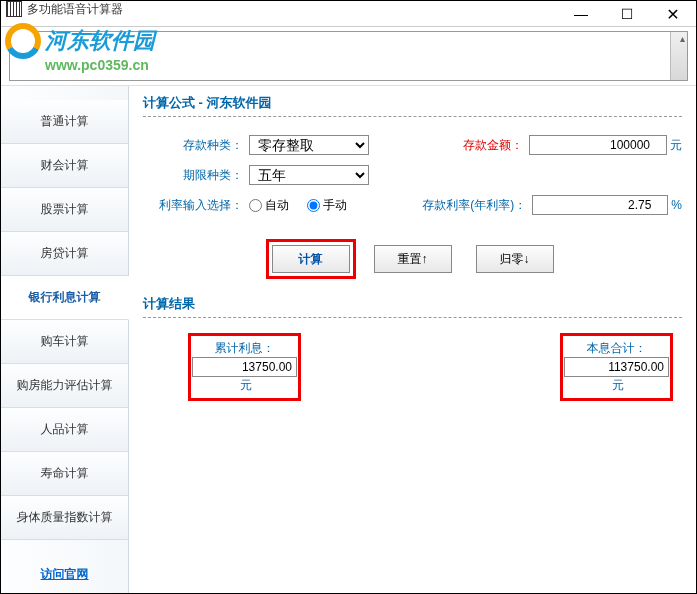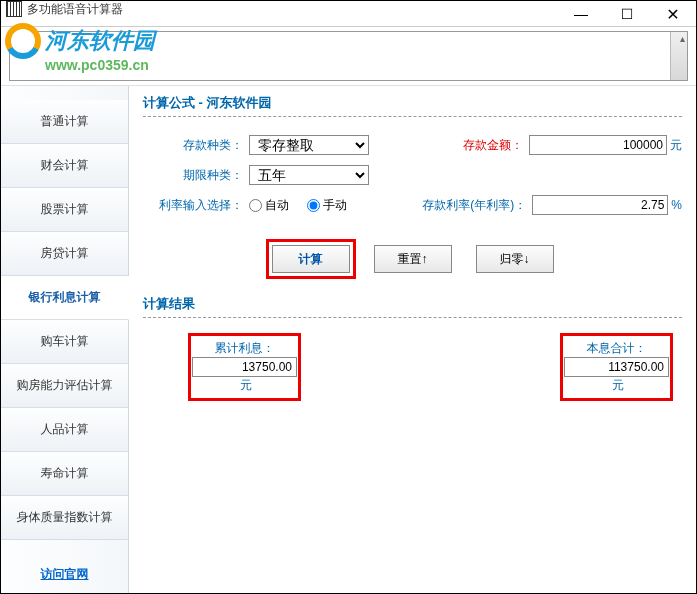--- a/index.html
+++ b/index.html
@@ -31,21 +31,21 @@
     .sidebar-footer { margin-top: auto; padding: 12px; text-align: center; }
     .sidebar-footer a { color: #0066cc; text-decoration: underline; font-size: 12px; font-weight: bold; }
     
     .content { flex: 1; padding: 8px 14px; background: #fff; }
     .section-title { color: #0066aa; font-size: 13px; font-weight: bold; padding-bottom: 4px; border-bottom: 1px dashed #999; margin-bottom: 18px; }
     
     .form-row { display: flex; align-items: center; margin-bottom: 10px; }
     .form-label { width: 100px; text-align: right; font-size: 12px; color: #0066aa; margin-right: 6px; }
     .form-label.red { color: #d00; }
     .form-select { width: 120px; height: 20px; font-size: 14px; border: 1px solid #888; background: #fff; padding-left: 4px; }
-    .form-input { height: 20px; border: 1px solid #888; font-size: 12px; text-align: right; padding-right: 3px; }
+    .form-input { height: 20px; border: 1px solid #888; font-size: 12px; text-align: right; padding-right: 16px; }
     .form-suffix { font-size: 12px; color: #0066aa; margin-left: 3px; }
     
     .radio-group { display: flex; gap: 18px; align-items: center; font-size: 12px; }
     .radio-group label { display: flex; align-items: center; gap: 3px; }
     
     .spacer { flex: 1; }
     
     .btn-row { display: flex; justify-content: center; gap: 24px; margin: 30px 0 22px; }
     .btn { width: 78px; height: 28px; border: 1px solid #888; background: linear-gradient(#fdfdfd, #e8e8e8); font-size: 12px; cursor: pointer; display: flex; align-items: center; justify-content: center; gap: 4px; }
     .btn.primary { color: #0055aa; font-weight: bold; }

